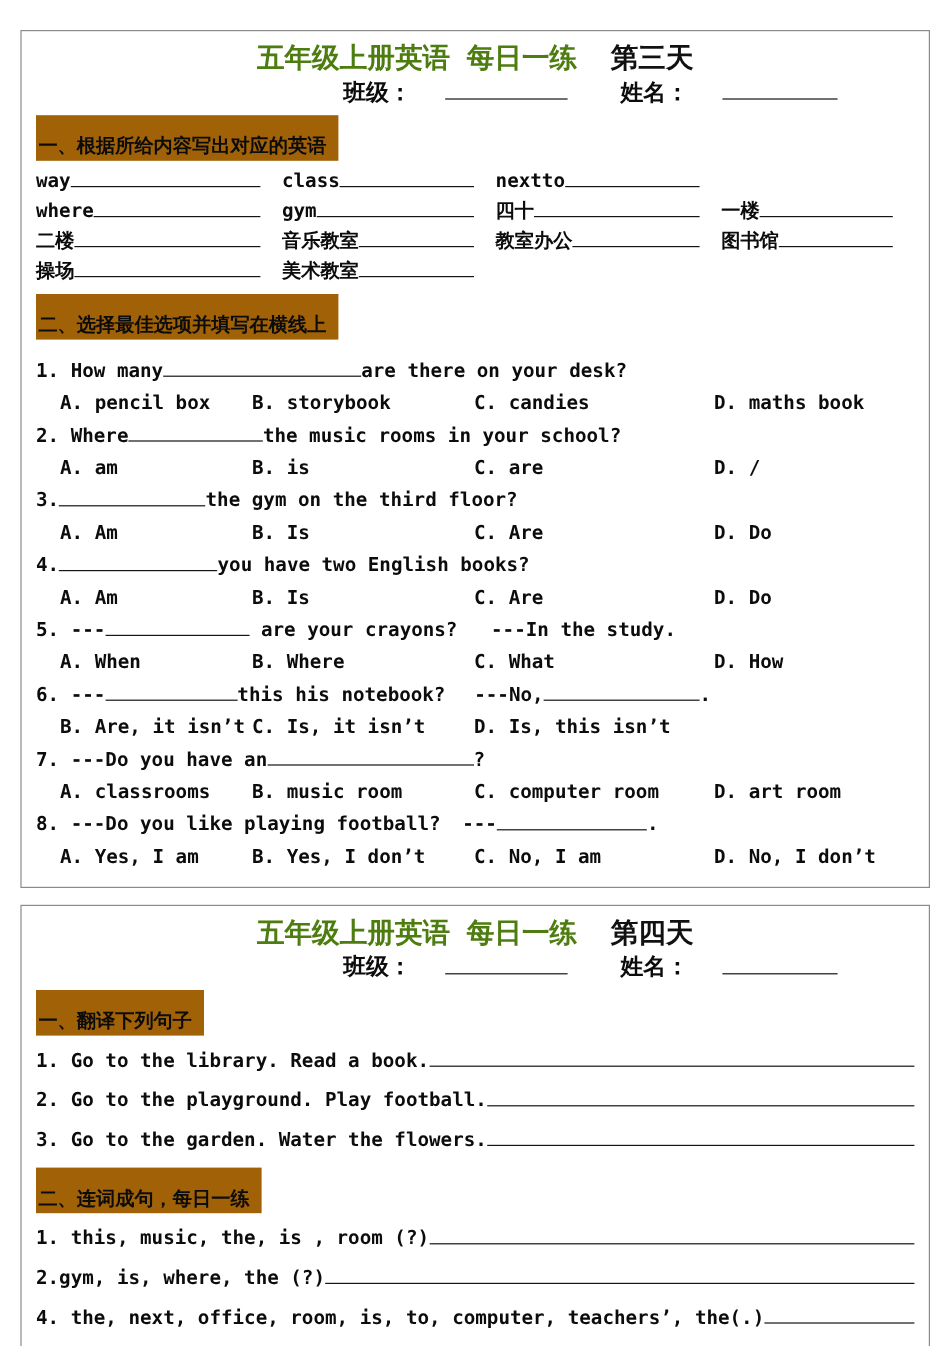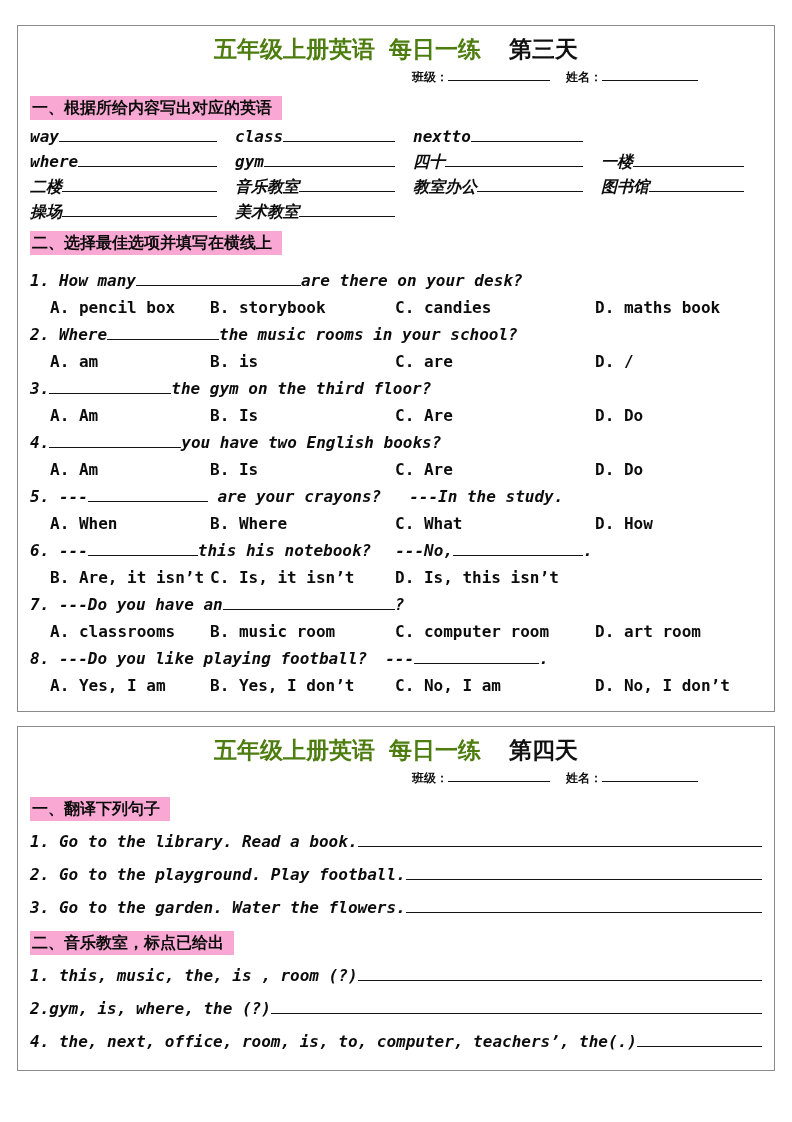--- a/index.html
+++ b/index.html
@@ -10,32 +10,32 @@
     font-weight:700; color:#0c0c0c;
   }
   .page { padding:25px 17px 0 17px; display:flex; flex-direction:column; gap:14px; }
   .card { border:1px solid #8a8a8a; background:#fff; padding:6px 12px 12px 12px; }
 
   .card-title { text-align:center; font-size:23px; line-height:30px; margin-top:2px; }
   .t-red { color:#4d7c0f; }
   .t-day { color:#111; margin-left:28px; }
 
   .idline { display:flex; justify-content:flex-end; align-items:baseline;
-            font-size:12px; line-height:24px; padding-right:64px; margin-top:1px; }
+            font-size:19px; line-height:24px; padding-right:64px; margin-top:1px;gap:28px; }
   .idline .lbl { white-space:pre; }
   .idline .blank.class { width:102px; margin-right:16px; }
   .idline .blank.name  { width:96px; }
 
-  .sec-head { display:table; background:#f9a8d4; font-size:16px; line-height:22px;
-              padding:1px 10px 1px 2px; margin:7px 0 4px 0; }
+  .sec-head { display:table; background:#a16207; font-size:16px; line-height:22px;
+              padding:15px 10px 1px 2px; margin:7px 0 4px 0; }
 
   .blank { display:inline-block; height:4px; border-bottom:1.6px solid #141414; }
   .fill  { flex:1 1 auto; }
   .gap   { display:inline-block; }
-  .txt   { white-space:pre;font-style:italic; }
+  .txt   { white-space:pre; }
 
   .words { margin-bottom:2px; }
   .word-row { display:grid; grid-template-columns:205px 178px 188px 1fr;
               font-size:16px; line-height:25px; height:25px; }
   .wcell { display:flex; align-items:baseline; padding-right:18px; }
 
   .questions { margin-top:12px; }
   .q-stem { font-size:16px; line-height:27px; }
   .q-opts { display:grid; grid-template-columns:160px 185px 200px 1fr;
             padding-left:20px; font-size:16px; line-height:27px; }
@@ -198,21 +198,21 @@
         </div>
         <div class="line">
           <span class="txt">2. Go to the playground. Play football.</span>
           <span class="blank fill"></span>
         </div>
         <div class="line">
           <span class="txt">3. Go to the garden. Water the flowers.</span>
           <span class="blank fill"></span>
         </div>
       </div>
-    <div class="sec-head">二、音乐教室，标点已给出</div>
+    <div class="sec-head">二、连词成句，每日一练</div>
     <div class="lines" id="d4-s2">
         <div class="line">
           <span class="txt">1. this, music, the, is , room (?)</span>
           <span class="blank fill"></span>
         </div>
         <div class="line">
           <span class="txt">2.gym, is, where, the (?)</span>
           <span class="blank fill"></span>
         </div>
         <div class="line">

